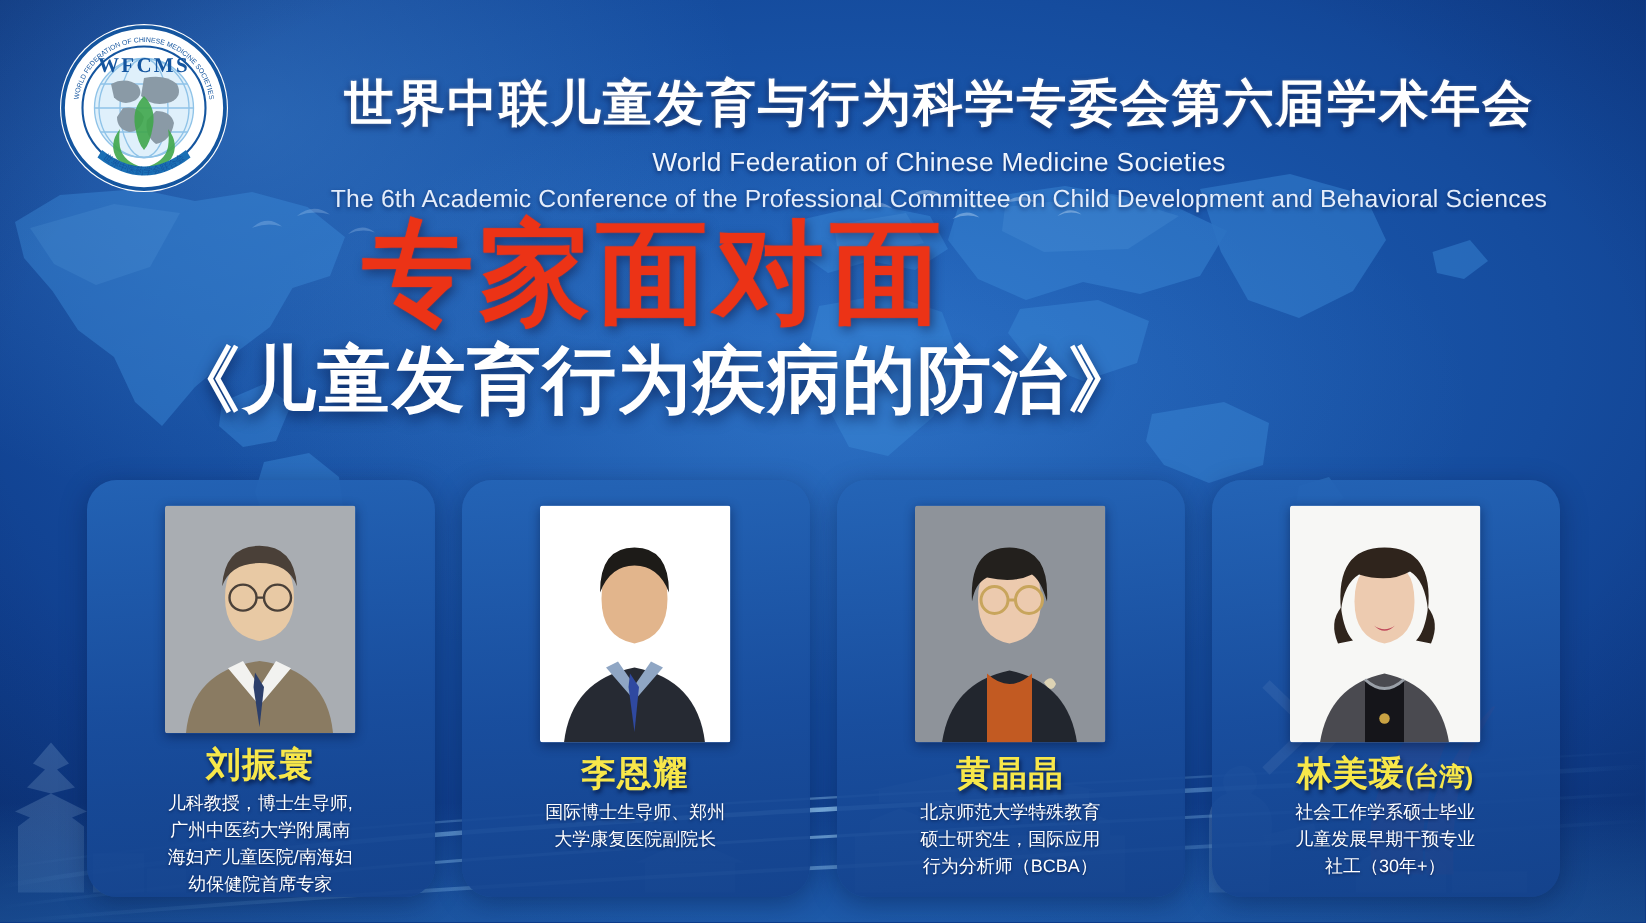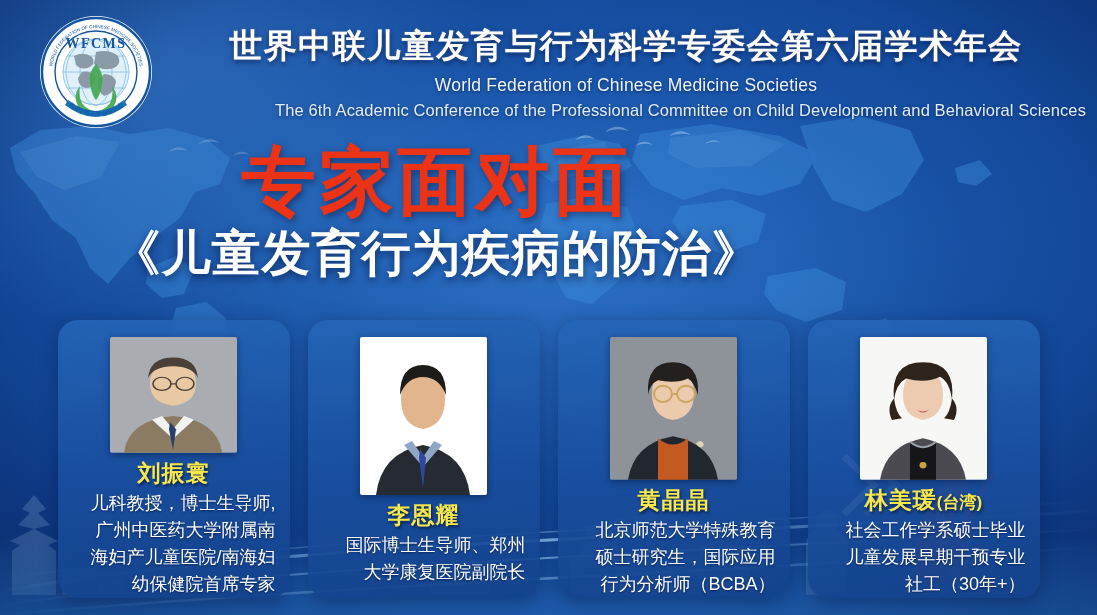--- a/index.html
+++ b/index.html
@@ -58,28 +58,29 @@
   }
   .logo svg { width:100%; height:100%; display:block; }
 
   .titleblock {
     position:absolute; left:150px; top:26px; width:920px; text-align:center;
   }
   .t-cn {
     font-size:33px; font-weight:bold; color:#ffffff; letter-spacing:1.5px;
     line-height:1.24;
     text-shadow:0 2px 5px rgba(0,20,70,.75), 0 0 2px rgba(255,255,255,.35);
+    margin-top:23px;
   }
   .t-en1 {
     margin-top:8px; font-size:17.5px; color:#eef4fd; font-weight:500;
     letter-spacing:.2px; text-shadow:0 1px 3px rgba(0,20,70,.6);
   }
   .t-en2 {
     margin-top:5px; font-size:16.5px; color:#e4edfb; font-weight:400;
-    letter-spacing:.1px; text-shadow:0 1px 3px rgba(0,20,70,.6);text-align:right;
+    letter-spacing:.1px; text-shadow:0 1px 3px rgba(0,20,70,.6);
   }
 
   
   #headline { position:absolute; left:0; top:142px; width:873px; text-align:center; z-index:6; }
   .h-red {
     font-size:74px; font-weight:bold; color:#ec3316; letter-spacing:4px;
     line-height:1.08;
     text-shadow:0 0 1px #ec3316, 2px 3px 7px rgba(10,25,70,.55);
   }
   .h-white {
@@ -112,21 +113,21 @@
   .sp-name {
     margin-top:8px; font-size:23px; font-weight:bold; color:#f7e74a;
     letter-spacing:1px; line-height:1.1;
     text-shadow:1px 2px 3px rgba(4,22,66,.85);
     white-space:nowrap;
   }
   .sp-name .region { font-size:17px; letter-spacing:0; }
 
   .sp-desc {
     margin-top:4px; width:100%; padding:0 14px;
-    font-size:18px; color:#ffffff; line-height:1.5; text-align:right;
+    font-size:12px; color:#ffffff; line-height:1.5; text-align:center;
     text-shadow:0 1px 2px rgba(4,22,66,.75);
   }
   .sp-desc div { white-space:nowrap; }
 </style>
 </head>
 <body>
 
 <div id="poster">
 
   <div class="bg-layer">

